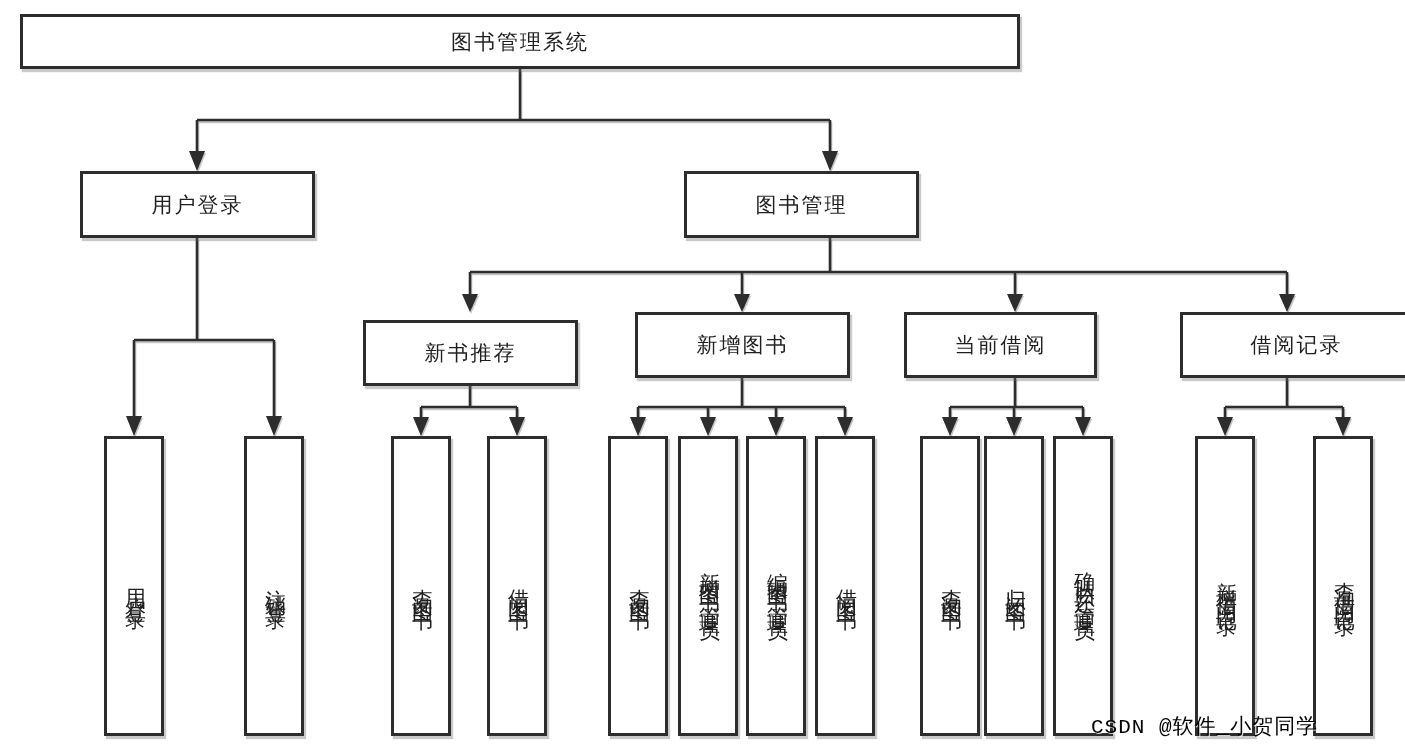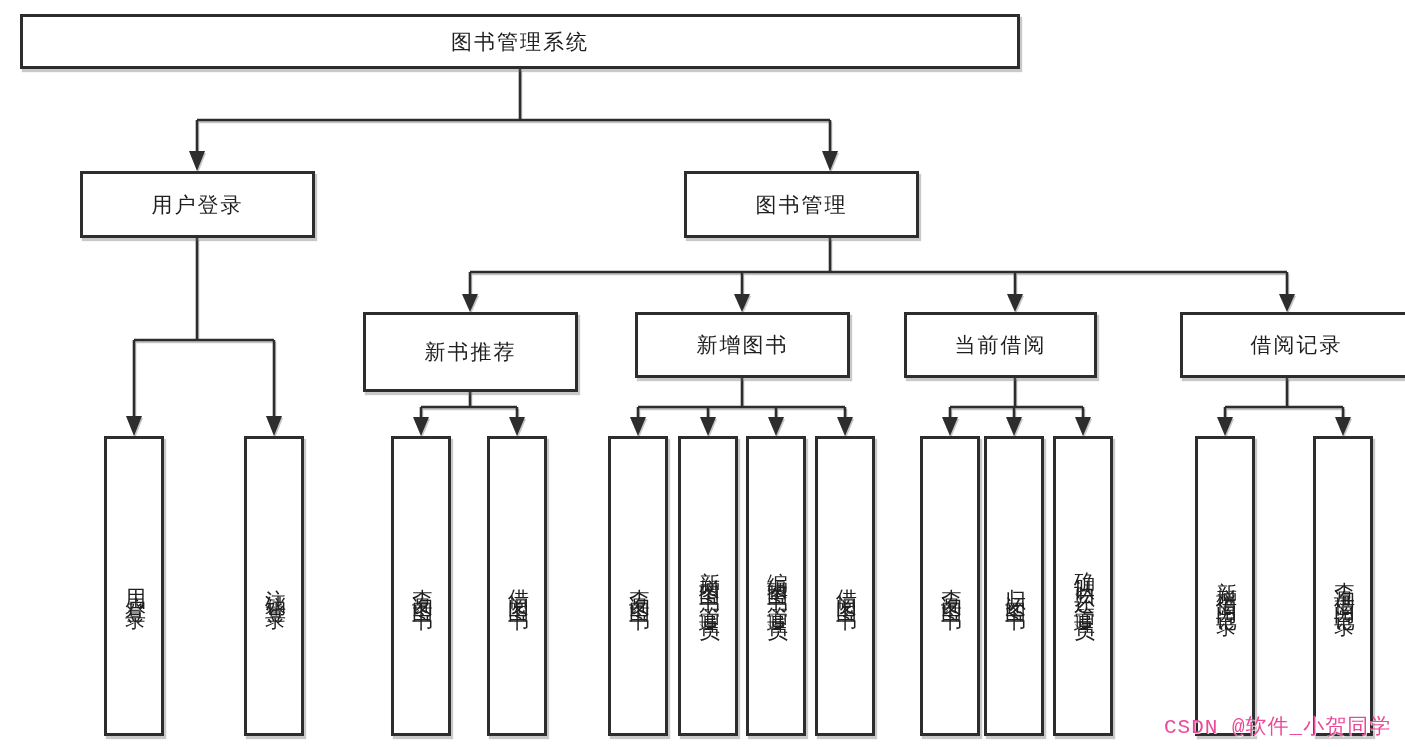--- a/index.html
+++ b/index.html
@@ -42,24 +42,24 @@
   }
   .node.v span {
     writing-mode: vertical-rl;
     text-orientation: mixed;
     font-size: 21px;
     letter-spacing: 7px;
     line-height: 1;
   }
   #watermark {
     position: absolute;
-    left: 1164px;
+    left: 1091px;
     top: 712px;
     font-size: 21px;
-    color: #ec4899;
+    color: #000000;
     letter-spacing: 1px;
     white-space: nowrap;
     z-index: 5;
     text-shadow: 1px 1px 0 rgba(255,255,255,0.8);
   }
 </style>
 </head>
 <body>
 
 <div id="canvas">
@@ -117,21 +117,21 @@
     <span>图书管理系统</span>
   </div>
 
   <div class="node h" style="left:80px; top:171px; width:235px; height:67px">
     <span>用户登录</span>
   </div>
   <div class="node h" style="left:684px; top:171px; width:235px; height:67px">
     <span>图书管理</span>
   </div>
 
-  <div class="node h" style="left:363px; top:312px; width:215px; height:80px">
+  <div class="node h" style="left:363px; top:320px; width:215px; height:66px">
     <span>新书推荐</span>
   </div>
   <div class="node h" style="left:635px; top:312px; width:215px; height:66px">
     <span>新增图书</span>
   </div>
   <div class="node h" style="left:904px; top:312px; width:193px; height:66px">
     <span>当前借阅</span>
   </div>
   <div class="node h" style="left:1180px; top:312px; width:233px; height:66px">
     <span>借阅记录</span>

